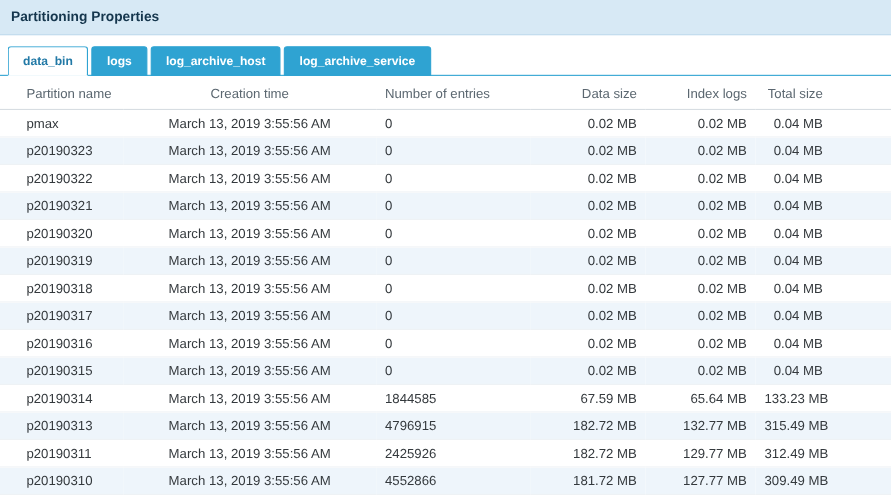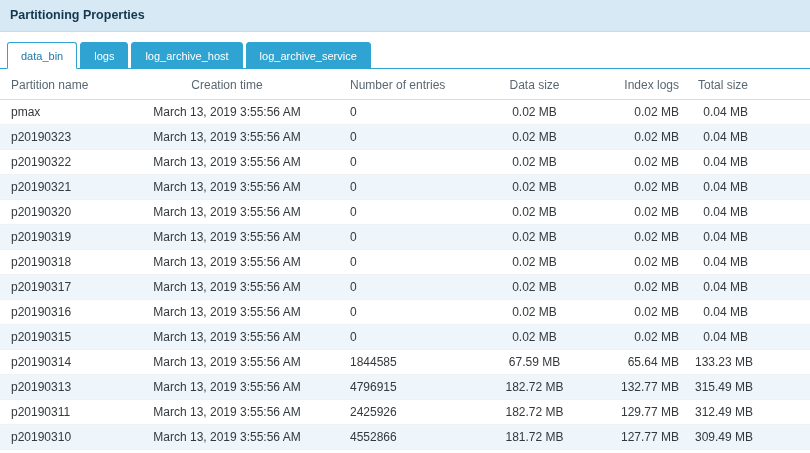--- a/index.html
+++ b/index.html
@@ -27,21 +27,21 @@
     border-bottom: 1px solid #2fa3d2;
     white-space: nowrap;
   }
   .tab {
     display: inline-block;
     vertical-align: bottom;
     margin-right: 3px;
     margin-bottom: -1px;
     padding: 7px 13px 6px;
     font-size: 11px;
-    font-weight: normal;
+    font-weight: bold;
     color: #ffffff;
     background: #2fa3d2;
     border: 1px solid #2fa3d2;
     border-radius: 3px 3px 0 0;
     cursor: pointer;
   }
   .tab.active {
     background: #ffffff;
     color: #2279a6;
     border-bottom-color: #ffffff;
@@ -64,24 +64,24 @@
   }
   td {
     font-size: 12px;
     color: #34393d;
     padding: 5px 8px;
     border-bottom: 1px solid #eef2f5;
     white-space: nowrap;
     overflow: hidden;
   }
   tbody tr:nth-child(even) { background: #eef5fb; }
-  .col0 { width: 112px; padding-left: 11px; }
+  .col0 { width: 112px; padding-left: 24px; }
   .col1 { width: 230px; text-align: center; }
   .col2 { width: 140px; }
-  .col3 { width: 105px; text-align: center; }
+  .col3 { width: 105px; text-align: right; }
   .col4 { width: 100px; text-align: right; }
   .col5 { width: 123px; text-align: right; padding-right: 62px; }
 </style>
 </head>
 <body>
 
 <div class="titlebar">
   <span>Partitioning Properties</span>
 </div>
 

